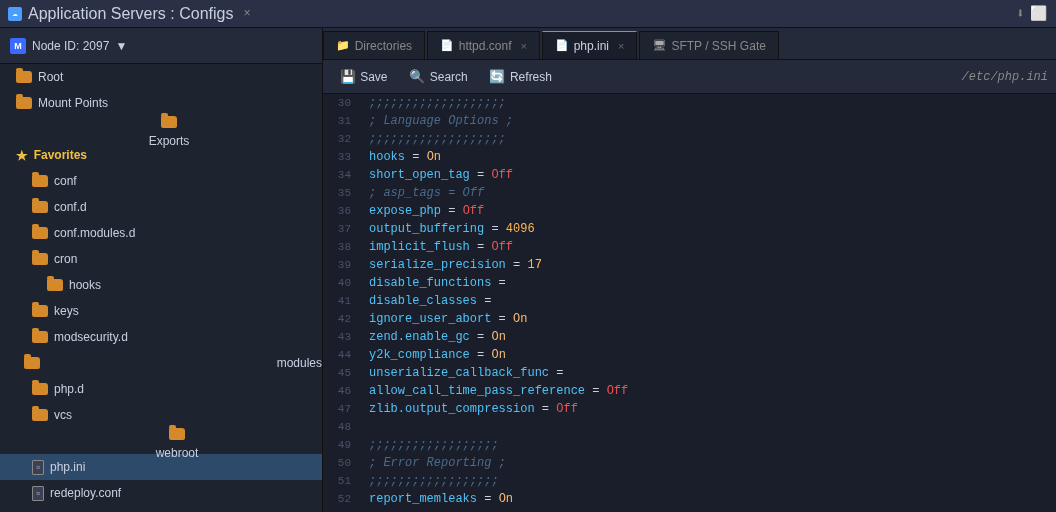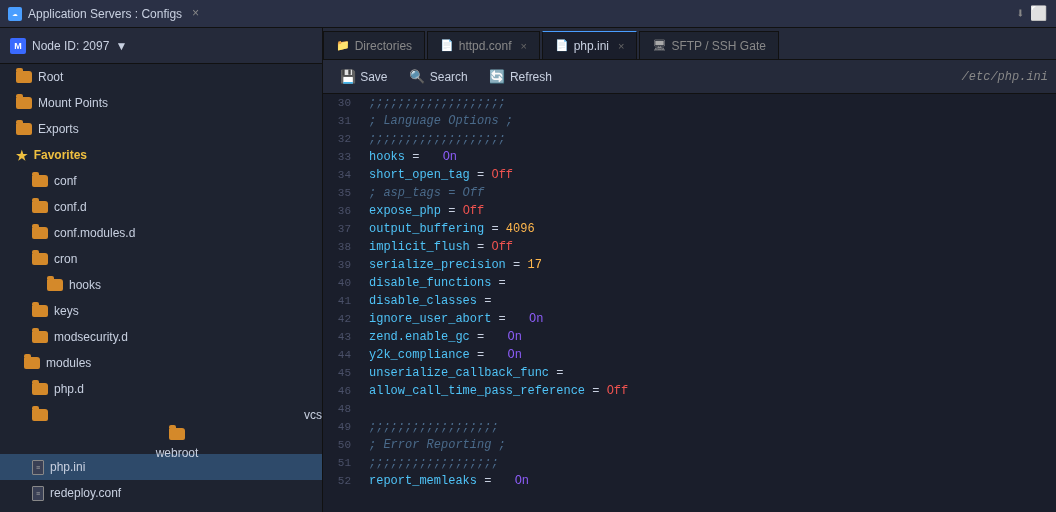--- a/index.html
+++ b/index.html
@@ -31,21 +31,21 @@
     #title-bar-icon {
       width: 14px;
       height: 14px;
       background: #4a9eff;
       border-radius: 2px;
       display: flex; align-items: center; justify-content: center;
       font-size: 9px; color: white; font-weight: bold;
     }
     #title-text {
       color: #c8d0e0;
-      font-size: 12px;
+      font-size: 16px;
       font-family: Arial, sans-serif;
     }
     #title-bar-right {
       display: flex; gap: 6px;
     }
     .title-btn {
       color: #888; font-size: 14px; cursor: pointer;
     }
 
     
@@ -251,21 +251,21 @@
     .line-content {
       flex: 1;
       padding-left: 8px;
       white-space: pre;
       font-family: 'Courier New', monospace;
       font-size: 12px;
     }
     
     .c-comment { color: #4a6a8a; font-style: italic; }
     .c-key { color: #4fc3f7; }
-    .c-val-on { color: #8b5cf6; margin-left: 16px; }
+    .c-val-on { color: #fdba74; }
     .c-val-off { color: #ef5350; }
     .c-val-num { color: #ffb74d; }
     .c-equals { color: #c8d0e0; }
 
     
     #code-area::-webkit-scrollbar { width: 8px; }
     #code-area::-webkit-scrollbar-track { background: #1a1e2b; }
     #code-area::-webkit-scrollbar-thumb { background: #3a4055; border-radius: 4px; }
   </style>
 </head>
@@ -295,21 +295,21 @@
 
     <div id="tree">
     <div class="tree-item" style="padding-left: 16px;">
           <div class="folder-icon"></div>
           <span>Root</span>
         </div>
         <div class="tree-item" style="padding-left: 16px;">
           <div class="folder-icon"></div>
           <span>Mount Points</span>
         </div>
-        <div class="tree-item" style="padding-left: 16px;">
+        <div class="tree-item" style="padding-left: 16px; flex-direction: column;">
           <div class="folder-icon"></div>
           <span>Exports</span>
         </div>
         <div class="tree-item favorites-header" style="padding-left: 16px;">
           <span class="star-icon">★</span>
           <span>Favorites</span>
         </div>
         <div class="tree-item" style="padding-left: 32px;">
           <div class="folder-icon"></div>
           <span>conf</span>
@@ -331,29 +331,29 @@
           <span>hooks</span>
         </div>
         <div class="tree-item" style="padding-left: 32px;">
           <div class="folder-icon"></div>
           <span>keys</span>
         </div>
         <div class="tree-item" style="padding-left: 32px;">
           <div class="folder-icon"></div>
           <span>modsecurity.d</span>
         </div>
-        <div class="tree-item" style="padding-left: 24px;">
+        <div class="tree-item" style="padding-left: 24px; justify-content: space-between;">
           <div class="folder-icon"></div>
           <span>modules</span>
         </div>
         <div class="tree-item" style="padding-left: 32px;">
           <div class="folder-icon"></div>
           <span>php.d</span>
         </div>
-        <div class="tree-item" style="padding-left: 32px; justify-content: space-between;">
+        <div class="tree-item" style="padding-left: 32px;">
           <div class="folder-icon"></div>
           <span>vcs</span>
         </div>
         <div class="tree-item" style="padding-left: 32px; flex-direction: column;">
           <div class="folder-icon"></div>
           <span>webroot</span>
         </div>
         <div class="tree-item selected" style="padding-left: 32px;">
           <div class="file-icon">≡</div>
           <span>php.ini</span>
@@ -467,20 +467,24 @@
         </div>
         <div class="code-line">
           <span class="line-num">45</span>
           <span class="line-content"><span class="c-key">unserialize_callback_func</span><span class="c-equals"> =</span></span>
         </div>
         <div class="code-line">
           <span class="line-num">46</span>
           <span class="line-content"><span class="c-key">allow_call_time_pass_reference</span><span class="c-equals"> = </span><span class="c-val-off">Off</span></span>
         </div>
         <div class="code-line">
+          <span class="line-num">47</span>
+          <span class="line-content"><span class="c-key">zlib.output_compression</span><span class="c-equals"> = </span><span class="c-val-off">Off</span></span>
+        </div>
+        <div class="code-line">
           <span class="line-num">48</span>
           <span class="line-content"></span>
         </div>
         <div class="code-line">
           <span class="line-num">49</span>
           <span class="line-content"><span class="c-comment">;;;;;;;;;;;;;;;;;;</span></span>
         </div>
         <div class="code-line">
           <span class="line-num">50</span>
           <span class="line-content"><span class="c-comment">; Error Reporting ;</span></span>

